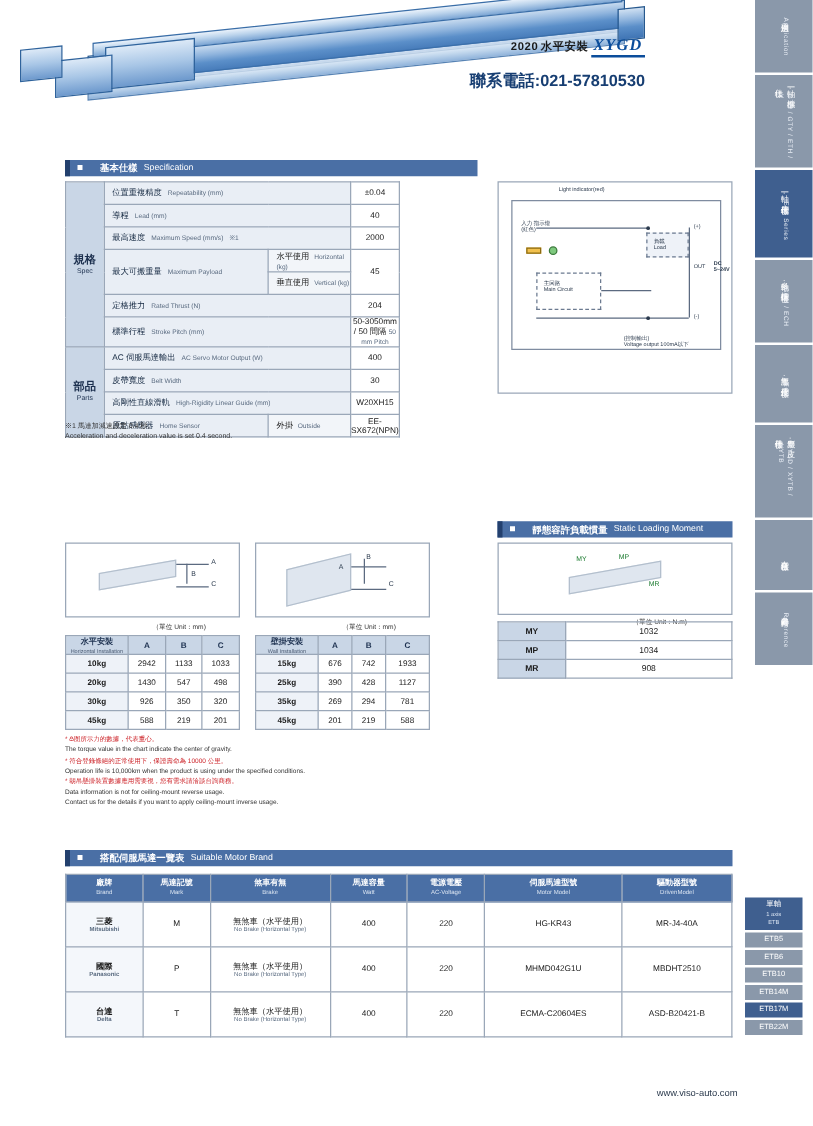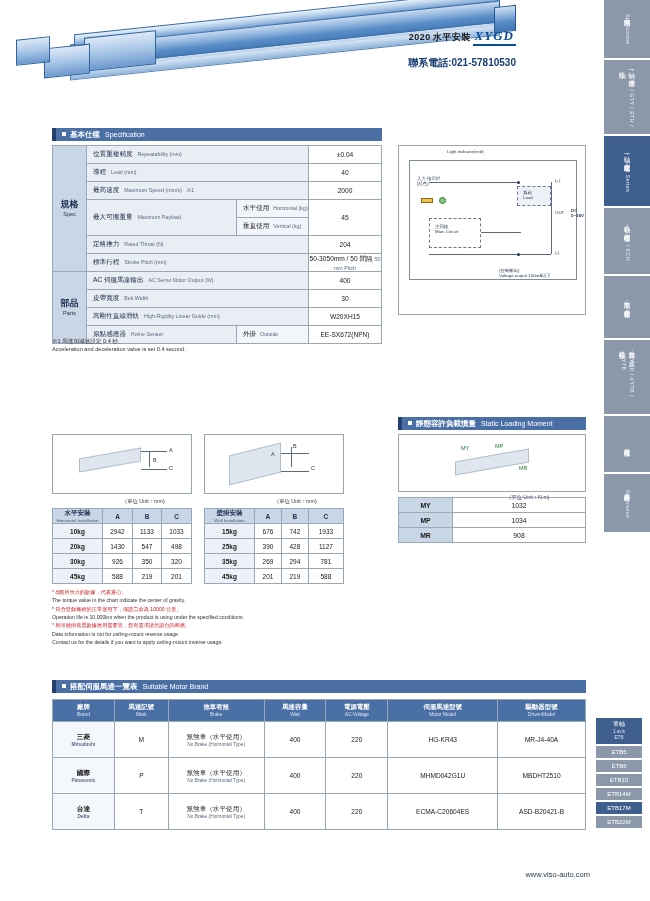--- a/index.html
+++ b/index.html
@@ -42,21 +42,21 @@
   .hero-title {
     position:absolute; right:84px; top:28px; text-align:right;
   }
   .hero-title .t1 { font-size:9px; font-weight:bold; color:#1a1a1a; letter-spacing:0.5px;}
   .toyo-logo {
     display:inline-block; font-family:"Liberation Serif", serif; font-weight:bold;
     font-style:italic; font-size:13px; color:#0b4d9b; letter-spacing:1px;
     border-bottom:2px solid #0b4d9b; padding:0 2px;
   }
   .phone {
-    position:absolute; right:84px; top:56px; font-size:10px; color:#173e72; font-weight:bold;
+    position:absolute; right:84px; top:56px; font-size:13px; color:#173e72; font-weight:bold;
   }
 
   
   .side-rail { position:absolute; right:0; top:0; width:46px; height:560px; }
   .side-tab {
     position:relative; width:46px; margin-bottom:2px;
     background:#8a98aa; color:#fff;
     display:flex; align-items:center; justify-content:center;
     writing-mode: vertical-rl; text-orientation: mixed;
     font-size:6.5px; line-height:1.5; letter-spacing:0.5px; padding:6px 0;
@@ -64,35 +64,35 @@
   .side-tab.active { background:#3f5f8f; }
   .side-tab .en { font-size:5.2px; color:#e8edf5; }
 
   
   .sec {
     position:absolute;
     background:#4a6fa5;
     color:#fff;
     height:13px;
     display:flex; align-items:center;
-    padding-left:14px;
+    padding-left:24px;
     font-size:7.5px; font-weight:bold;
     border-left:4px solid #23406e;
   }
   .sec .en { font-weight:normal; margin-left:5px; font-size:7px; }
   .sec::before{
     content:""; position:absolute; left:6px; top:4px; width:4px; height:4px;
     background:#ffffff;
   }
 
   
   table { border-collapse: collapse; }
   td, th { border:1px solid #9aa7b8; padding:0; }
 
-  .spec { position:absolute; left:52px; top:145px; width:330px; }
+  .spec { position:absolute; left:52px; top:145px; width:268px; }
   .spec td { height:18px; font-size:6.6px; }
   .spec .cat {
     width:34px; background:#c9d6e6; text-align:center; font-weight:bold; font-size:9px;
     color:#1b2f4e; line-height:1.25;
   }
   .spec .cat small { display:block; font-size:5.5px; font-weight:normal; }
   .spec .lbl { background:#e9eef5; padding-left:6px; width:150px; color:#12263f; }
   .spec .lbl .en { color:#5a6b80; font-size:5.3px; margin-left:3px; }
   .spec .sub { background:#f2f5f9; padding-left:6px; width:72px; }
   .spec .sub .en { color:#5a6b80; font-size:5.3px; margin-left:2px; }

